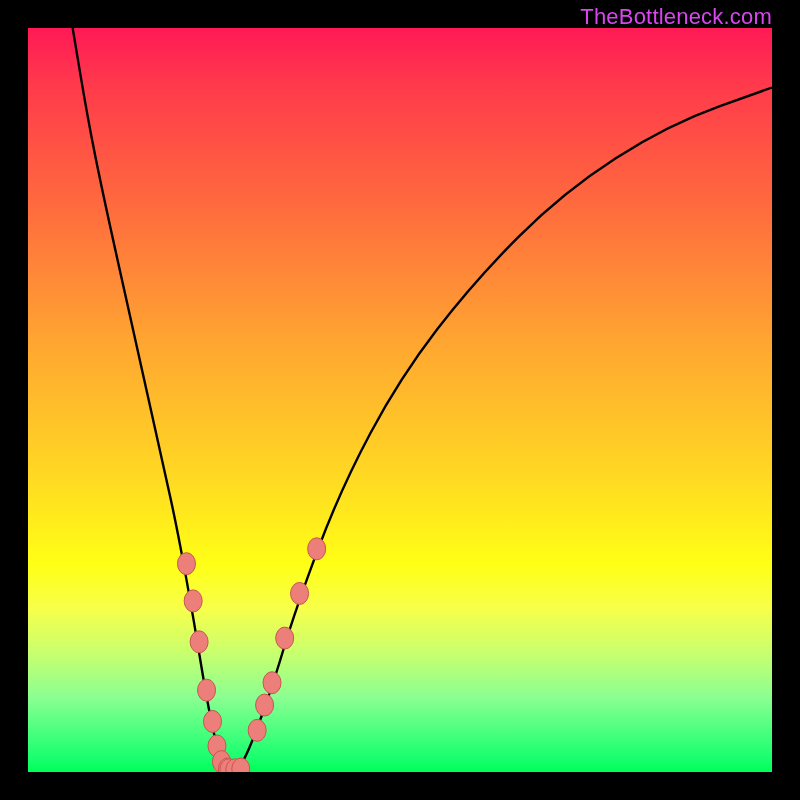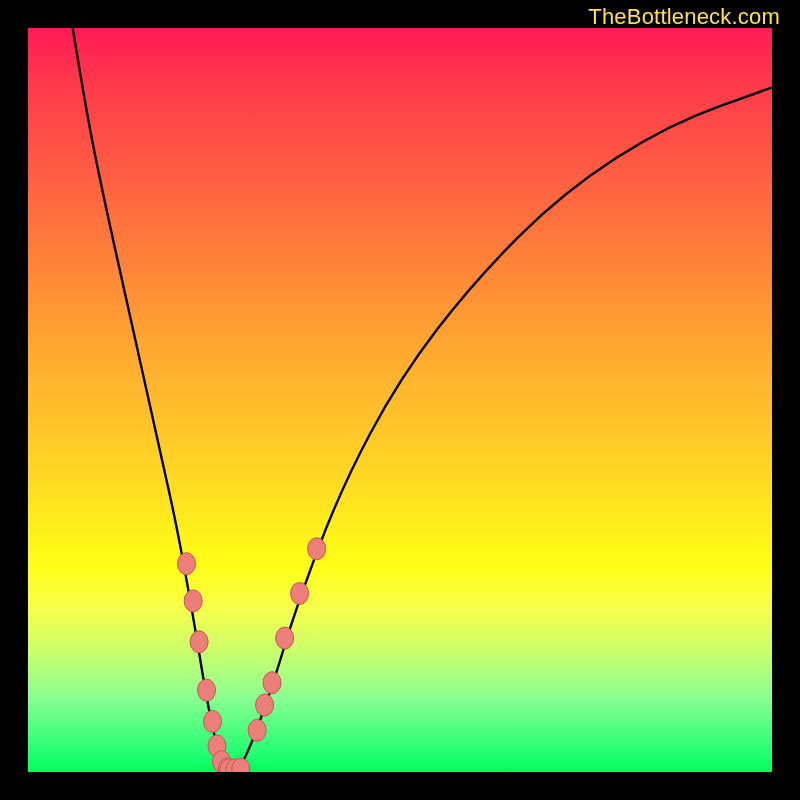--- a/index.html
+++ b/index.html
@@ -33,22 +33,22 @@
       #f7ff4a 78%,
       #c8ff6e 84%,
       #8aff92 90%,
       #1aff6f 98%,
       #00ff58 100%
     );
   }
   #watermark {
     position: absolute;
     top: 4px;
-    right: 20px;
-    color: #fde047;
+    right: 28px;
+    color: #d946ef;
     font-size: 22px;
     letter-spacing: 0.2px;
     user-select: none;
   }
   svg {
     position: absolute;
     left: 0;
     top: 0;
   }
 </style>

